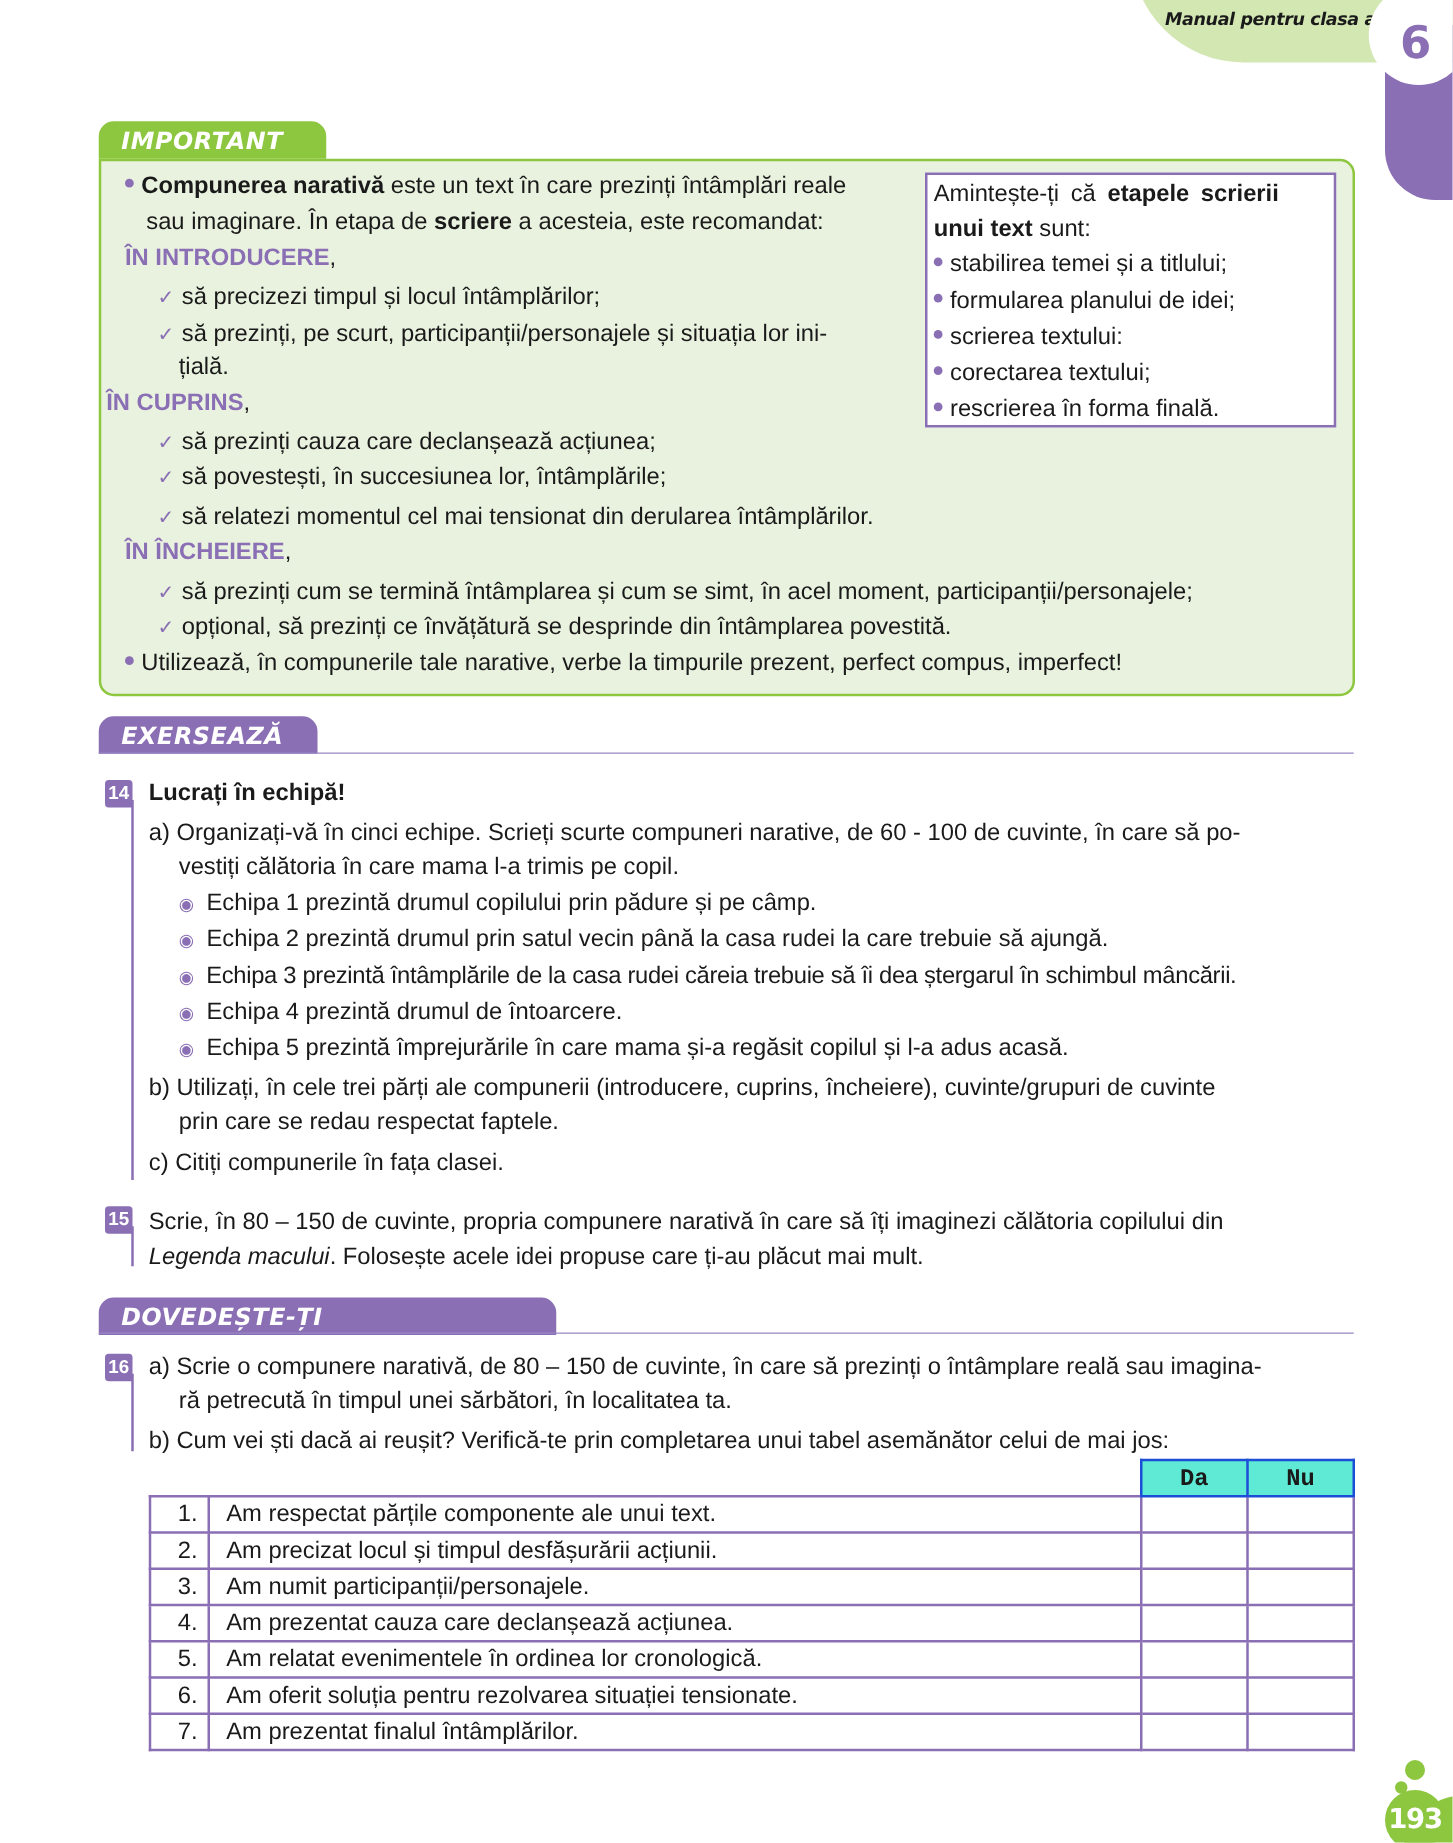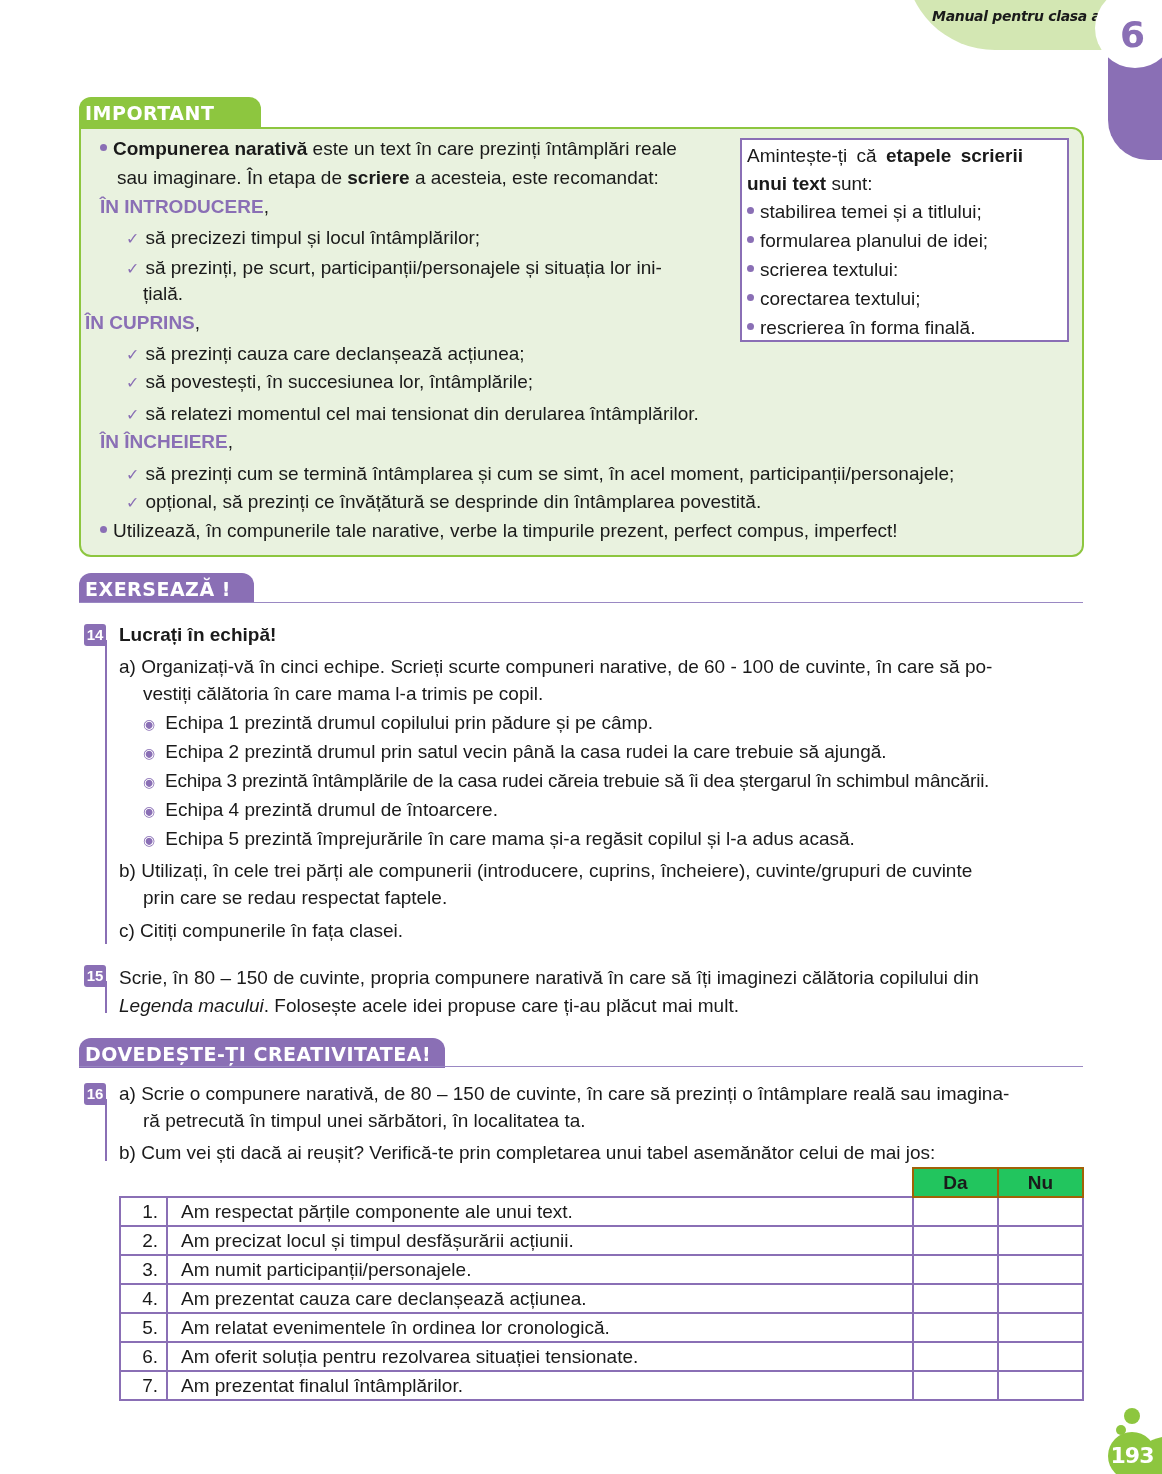--- a/index.html
+++ b/index.html
@@ -7,21 +7,21 @@
   body { position: relative; font-family: "Liberation Sans", sans-serif; color: #1a1a1a; font-size: 19px; }
 
   
   .hdr-green { position: absolute; left: 905px; top: -60px; width: 320px; height: 110px; background: #d3e7b3; border-radius: 0 0 0 90px; }
   .hdr-title { position: absolute; left: 932px; top: 8px; font-family: "DejaVu Sans", sans-serif; font-style: italic; font-weight: bold; font-size: 14px; color: #1a1a1a; letter-spacing: -0.3px; }
   .hdr-purple { position: absolute; left: 1108px; top: 20px; width: 60px; height: 140px; background: #8a6fb5; border-radius: 0 0 0 40px; }
   .hdr-circle { position: absolute; left: 1095px; top: -12px; width: 80px; height: 80px; border-radius: 50%; background: #ffffff; }
   .hdr-num { position: absolute; left: 1120px; top: 14px; font-size: 36px; font-weight: bold; color: #8a6fb5; font-family: "DejaVu Sans", sans-serif; }
 
   
-  .tag { position: absolute; height: 30px; padding: 0 6px; border-radius: 12px 12px 0 0; color: #fff; font-family: "DejaVu Sans", sans-serif; font-weight: bold; font-size: 19px; line-height: 32px; letter-spacing: 0.5px; }
+  .tag { position: absolute; height: 30px; padding: 0 18px; border-radius: 12px 12px 0 0; color: #fff; font-family: "DejaVu Sans", sans-serif; font-style: italic; font-weight: bold; font-size: 19px; line-height: 32px; letter-spacing: 0.5px; }
   .tag-green { background: #8dc63f; }
   .tag-purple { background: #8a6fb5; }
   .rule { position: absolute; height: 1px; background: #9a88c3; }
 
   
   .imp-box { position: absolute; left: 79px; top: 127px; width: 1005px; height: 430px; background: #e9f2df; border: 2px solid #8dc63f; border-radius: 0 12px 12px 12px; }
   .line { position: absolute; white-space: nowrap; font-size: 19px; line-height: 24px; }
   .b { font-weight: bold; }
   .violet { color: #8a6fb5; font-weight: bold; }
   .dot { display: inline-block; width: 7px; height: 7px; border-radius: 50%; background: #8a6fb5; vertical-align: middle; margin-right: 6px; position: relative; top: -2px; }
@@ -34,21 +34,21 @@
   .ex-bar { position: absolute; width: 2px; background: #8a6fb5; }
   .target { color: #8a6fb5; font-size: 14px; margin-right: 10px; }
 
   
   table.check-table { position: absolute; left: 119px; top: 1167px; border-collapse: collapse; font-size: 19px; }
   .check-table td { border: 2px solid #8a6fb5; height: 29px; padding: 0; }
   .check-table td.num { width: 47px; text-align: right; padding-right: 8px; }
   .check-table td.txt { width: 746px; padding-left: 13px; border-radius: 14px; }
   .check-table td.yn { width: 85px; }
   .check-table tr.head td { border: none; }
-  .check-table tr.head td.yn { border: 2px solid #a16207; background: #22c55e; font-weight: bold; text-align: center; }
+  .check-table tr.head td.yn { border: 2px solid #1d4ed8; background: #5eead4; font-weight: bold; text-align: center; font-family: Liberation Mono, monospace; }
 
   
   .foot { position: absolute; left: 688px; top: 1428px; white-space: nowrap; margin-top: 48px; }
   .foot-title { font-family: "DejaVu Sans", sans-serif; font-style: italic; font-weight: bold; color: #8a6fb5; font-size: 22px; }
   .foot-sep { display: inline-block; width: 7px; height: 7px; background: #8dc63f; border-radius: 50%; margin: 0 8px; vertical-align: middle; }
   .foot-sub { font-family: "DejaVu Sans", sans-serif; font-size: 17px; color: #1a1a1a; }
   .pg-circle { position: absolute; left: 1108px; top: 1432px; width: 48px; height: 48px; border-radius: 50%; background: #8dc63f; color: #fff; font-weight: bold; font-size: 22px; text-align: center; line-height: 48px; font-family: "DejaVu Sans", sans-serif; letter-spacing: -1px; }
   .b1 { position: absolute; left: 1124px; top: 1408px; width: 16px; height: 16px; border-radius: 50%; background: #8dc63f; }
   .b2 { position: absolute; left: 1116px; top: 1425px; width: 10px; height: 10px; border-radius: 50%; background: #8dc63f; }
   .b3 { position: absolute; left: 1128px; top: 1438px; width: 6px; height: 6px; border-radius: 50%; background: #8dc63f; }

